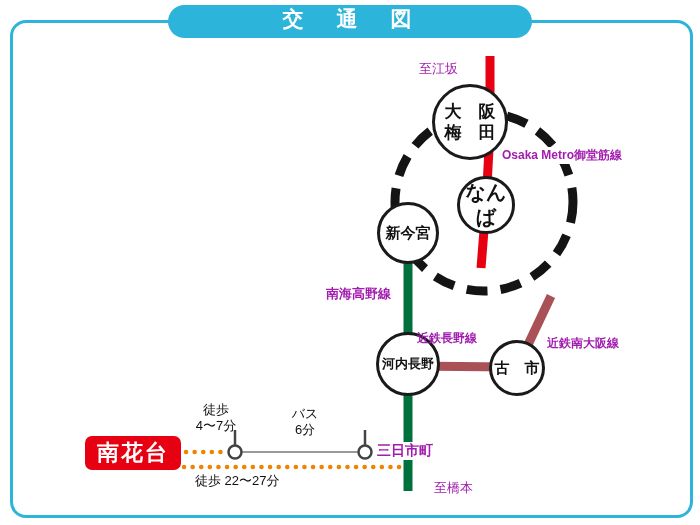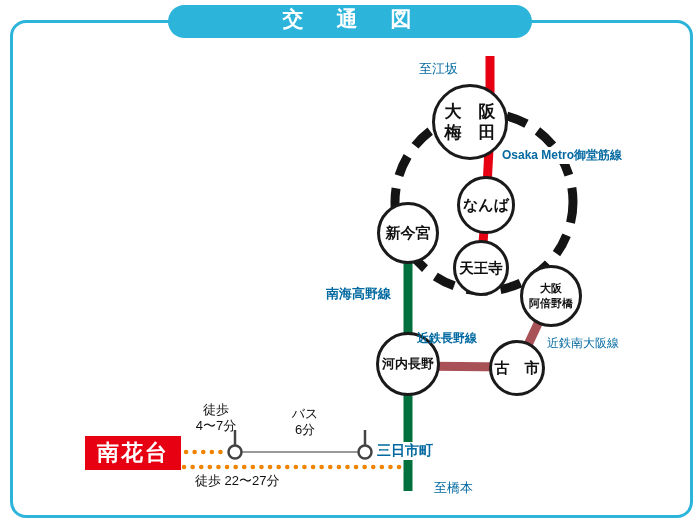--- a/index.html
+++ b/index.html
@@ -17,27 +17,27 @@
     display:flex;align-items:flex-start;justify-content:center;
     color:#fff;font-size:21px;font-weight:bold;letter-spacing:6px;
   }
   .map-svg{position:absolute;left:0;top:0;z-index:5;}
   .station{
     position:absolute;background:#fff;border:3px solid #1a1a1a;border-radius:50%;
     display:flex;flex-direction:column;align-items:center;justify-content:center;
     font-weight:bold;color:#111;text-align:center;z-index:10;box-sizing:border-box;
     line-height:1.25;
   }
-  .lbl{position:absolute;z-index:15;color:#0369a1;white-space:nowrap;}
+  .lbl{position:absolute;z-index:15;color:#a21caf;white-space:nowrap;}
   .wbg{background:#fff;padding:0 2px;}
   .access-lbl{position:absolute;z-index:15;text-align:center;line-height:16px;font-size:13px;color:#111;}
   .nankadai{
     position:absolute;left:85px;top:436px;width:96px;height:34px;z-index:20;
     display:flex;align-items:center;justify-content:center;
-    color:#fff;font-size:22px;font-weight:bold;letter-spacing:2px;
+    color:#fff;font-size:22px;font-weight:bold;letter-spacing:2px;border-radius:7px;
   }
 </style>
 </head>
 <body>
 
 <div class="canvas">
 
   <div class="frame" style="border-color: rgb(44, 180, 218);"></div>
 
   <div class="header" style="background: rgb(44, 180, 218);">
@@ -70,55 +70,48 @@
       <line x1="365" y1="430" x2="365" y2="446" stroke-width="2.5" stroke="#444444"></line>
       <circle cx="365" cy="452" r="6.5" fill="#ffffff" stroke-width="2.5" stroke="#444444"></circle>
     </g>
   </svg>
 
   <div class="station" style="left:432px;top:84px;width:76px;height:76px;font-size:17px;">
     <span>大　阪</span>
     <span>梅　田</span>
   </div>
 
-  <div class="station" style="left:457px;top:176px;width:58px;height:58px;font-size:15px;">
+  <div class="station" style="left:457px;top:176px;width:58px;height:58px;font-size:20px;">
     <span>なんば</span>
   </div>
 
   <div class="station" style="left:377px;top:202px;width:62px;height:62px;font-size:15px;">
     <span>新今宮</span>
   </div>
 
-  <div class="station" style="left:453px;top:240px;width:56px;height:56px;font-size:14.5px;">
-    <span>天王寺</span>
-  </div>
 
-  <div class="station" style="left:520px;top:265px;width:62px;height:62px;font-size:11px;line-height:1.35;">
-    <span>大阪</span>
-    <span>阿倍野橋</span>
-  </div>
 
   <div class="station" style="left:376px;top:332px;width:64px;height:64px;font-size:13px;">
     <span>河内長野</span>
   </div>
 
   <div class="station" style="left:489px;top:340px;width:56px;height:56px;font-size:15px;">
     <span>古　市</span>
   </div>
 
   <div class="lbl" style="left:419px;top:60px;font-size:13px;">至江坂</div>
 
 
   <div class="lbl wbg" style="left:500px;top:147px;font-size:12px;font-weight:600;">Osaka Metro御堂筋線</div>
 
   <div class="lbl" style="left:326px;top:285px;font-size:13px;font-weight:600;">南海高野線</div>
 
   <div class="lbl" style="left:417px;top:330px;font-size:12px;font-weight:600;">近鉄長野線</div>
 
-  <div class="lbl" style="left:547px;top:335px;font-size:12px;font-weight:400;">近鉄南大阪線</div>
+  <div class="lbl" style="left:547px;top:335px;font-size:12px;font-weight:700;">近鉄南大阪線</div>
 
   <div class="lbl wbg" style="left:414px;top:479px;font-size:13px;padding-left:20px;">至橋本</div>
 
   <div class="lbl wbg" style="left:375px;top:442px;font-size:14px;font-weight:bold;">三日市町</div>
 
   <div class="access-lbl" style="left:180px;top:402px;width:72px;">
     <div>徒歩</div>
     <div>4〜7分</div>
   </div>
 

